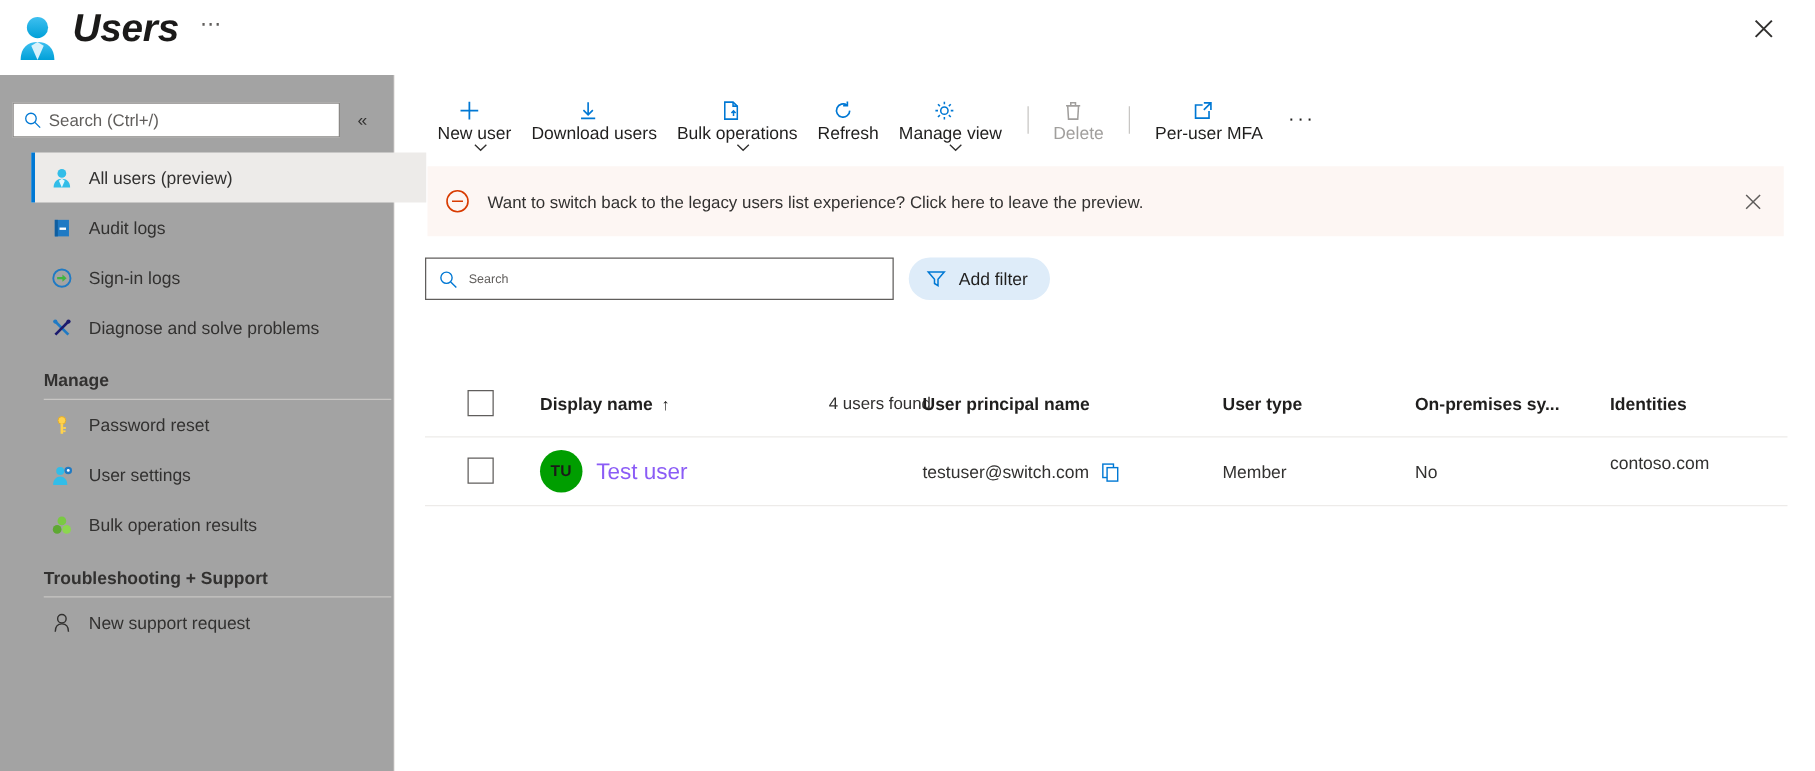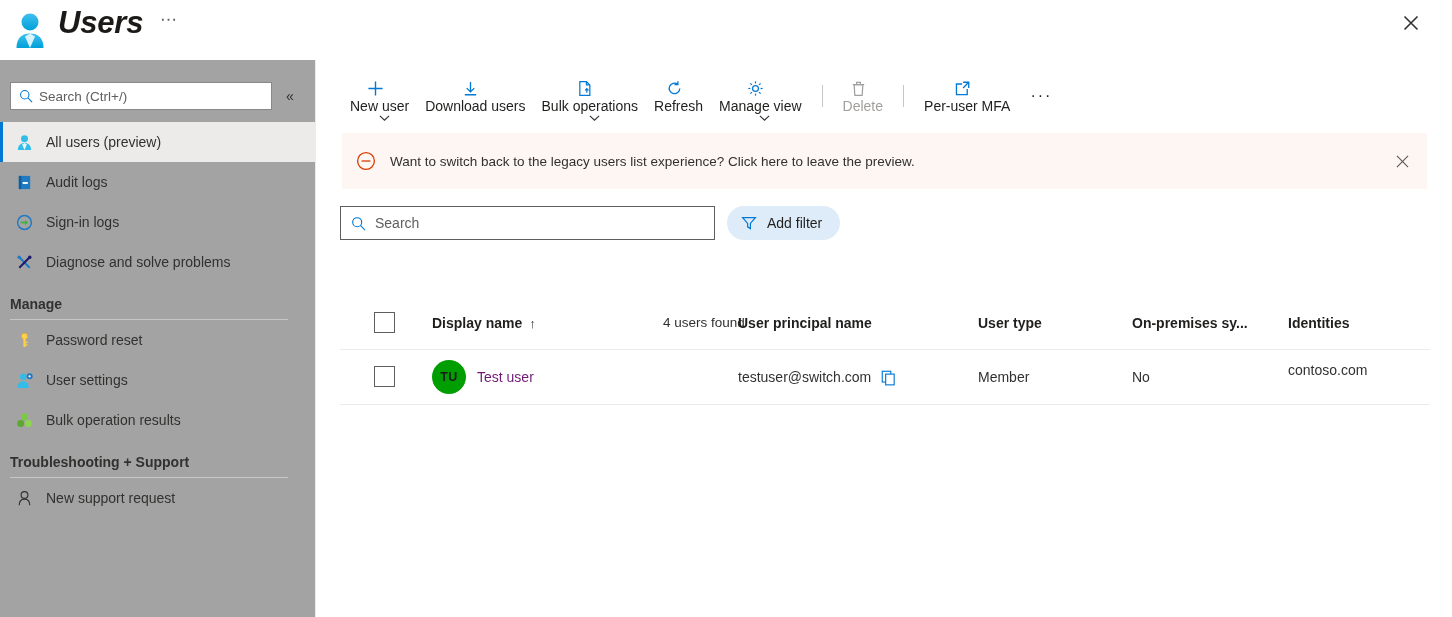--- a/index.html
+++ b/index.html
@@ -101,20 +101,21 @@
     font-size: 14px;
     color: #323130;
     cursor: pointer;
     line-height: 20px;
   }
 
   .nav-list {
     position: absolute;
     left: 0; top: 62px;
     width: 316px;
+    padding-left: 25px;
   }
   .nav-item {
     position: relative;
     height: 40px;
     display: flex;
     align-items: center;
     padding-left: 14px;
     box-sizing: border-box;
     cursor: pointer;
     font-size: 14px;
@@ -273,21 +274,21 @@
   .tbl-search-ico {
     margin-left: 10px;
     margin-right: 9px;
     display: flex;
     align-items: center;
   }
   .tbl-search-input {
     border: none;
     outline: none;
     font-family: "Liberation Sans", sans-serif;
-    font-size: 14px;
+    font-size: 10px;
     color: #404040;
     background: transparent;
     width: 320px;
     padding: 0;
   }
   .tbl-search-input::placeholder { color: #605e5c; opacity: 1; }
   .addfilter {
     margin-left: 12px;
     height: 34px;
     border-radius: 17px;
@@ -368,23 +369,23 @@
     font-size: 12.5px;
     font-weight: 600;
     display: flex;
     align-items: center;
     justify-content: center;
     margin-right: 11px;
     flex: 0 0 34px;
     letter-spacing: 0.3px;
   }
   .link {
-    color: #701a75;
-    cursor: pointer;
-    font-size: 14px;
+    color: #8b5cf6;
+    cursor: pointer;
+    font-size: 18px;
   }
   .copy-ico {
     margin-left: 9px;
     display: flex;
     align-items: center;
     cursor: pointer;
   }
   .ident-shift { position: relative; top: -7px; }
 </style>
 </head>

